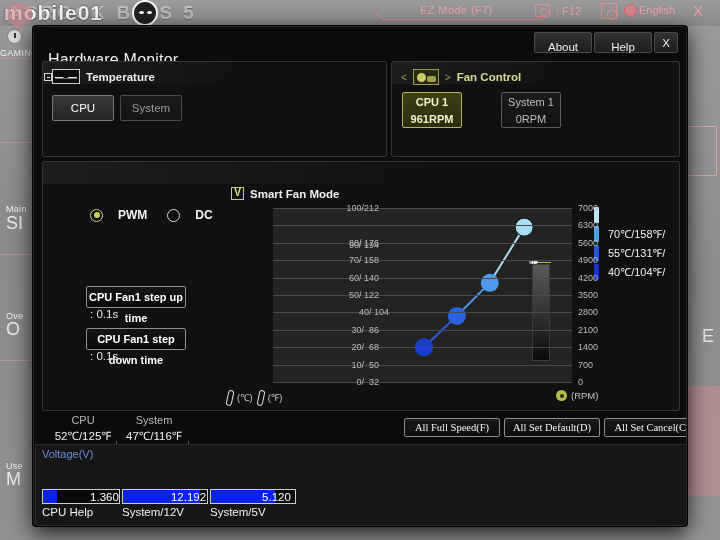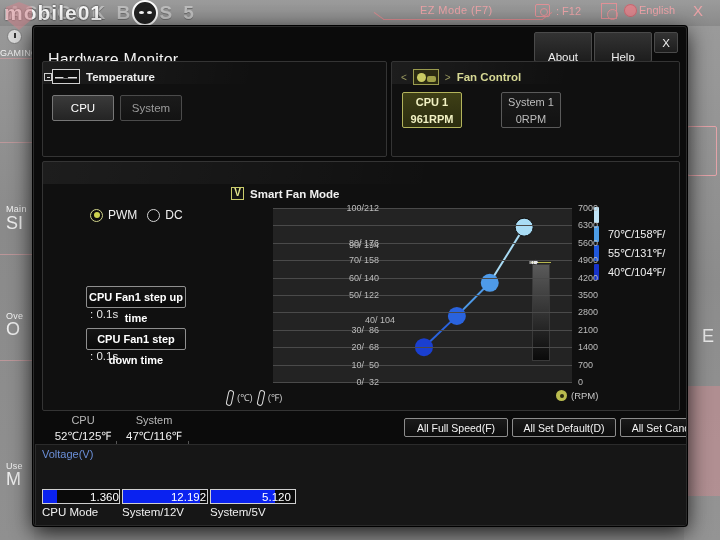--- a/index.html
+++ b/index.html
@@ -118,21 +118,21 @@
   .dlg-title {
     position: absolute; left: 14px; top: 8px;
     font-size: 16px; color: #f2f2f2; letter-spacing: .2px; margin-top: 16px;
   }
   .dlg-btns { position: absolute; right: 8px; top: 5px; display: flex; gap: 2px; }
   .dlg-btn {
     min-width: 58px; height: 21px; line-height: 20px; text-align: center;
     font-size: 11.5px; color: #efefef;
     background: linear-gradient(#333,#1d1d1d);
     border: 1px solid #4a4a4a; border-radius: 2px;
-    padding: 14px 8px;
+    padding: 4px 8px;
   }
   .dlg-btn.x { min-width: 24px; padding: 0; }
 
   
   .panel {
     position: absolute;
     background: #101010;
     border: 1px solid #343434;
     border-radius: 2px;
   }
@@ -193,21 +193,21 @@
     border: 1px solid #b3b45c; color: #f2f2c4;
   }
   .fan-btn.inactive {
     background: linear-gradient(#1a1a1a,#121212);
     border: 1px solid #5a5a5a; color: #bdbdbd; margin-left: 33px;
   }
   .fan-btn b { display:block; font-weight: bold; }
   .fan-btn span { display:block; }
 
   
-  .radio-row { position:absolute; left:55px; top:181px; display:flex; align-items:center; gap:2px; }
+  .radio-row { position:absolute; left:55px; top:181px; display:flex; align-items:center; gap:12px;font-weight:bold; }
   .radio { width:13px; height:13px; border-radius:50%; border:1.5px solid #cfd28a; background:#0c0c0c; position:relative; }
   .radio.on:after { content:""; position:absolute; left:2.5px; top:2.5px; width:6px; height:6px; border-radius:50%; background:#cdd24f; }
   .radio.off { border-color:#d6d6d6; }
   .radio-label { font-size:12px; color:#f0f0f0; margin:0 8px 0 3px; }
 
   .wide-btn {
     position:absolute; left:52px; width:100px; height:22px; line-height:21px;
     text-align:center; font-size:11px; font-weight:bold; color:#fff;
     background: linear-gradient(#151515,#0a0a0a);
     border:1px solid #8f8f8f; border-radius:2px;
@@ -245,24 +245,24 @@
   .fan-mini { width:11px; height:11px; border-radius:50%; background:#b9bb4f; position:relative; }
   .fan-mini:after{ content:""; position:absolute; left:3.5px; top:3.5px; width:4px; height:4px; border-radius:50%; background:#2a2a10; }
 
   .legend { position:absolute; left:368px; top:18px; }
   .legend-row { display:flex; align-items:center; height:19px; }
   .legend-swatch { width:5px; height:16px; margin-right:9px; border-radius:1px; }
   .legend-text { font-size:11px; color:#f0f0f0; width:108px; }
 
   .act-btns { position:absolute; left:370px; top:391px; display:flex; gap:4px; }
   .act-btn {
-    width:104px; height:19px; line-height:18px; text-align:center;
+    width:96px; height:19px; line-height:18px; text-align:center;
     font-size:10.5px; color:#f4f4f4;
     background: linear-gradient(#1b1b1b,#0c0c0c);
-    border:1px solid #8d8d8d; border-radius:2px;
+    border:1px solid #8d8d8d; border-radius:2px;font-family:Liberation Serif, serif;
   }
 
   
   .foot-sep { position:absolute; width:1px; height:28px; background:#555; top:414px; }
   .foot-lbl { position:absolute; font-size:11px; color:#b9b9b9; text-align:center; }
   .foot-val { position:absolute; font-size:11.5px; color:#f1f1f1; text-align:center; }
 
   .volt-panel {
     position:absolute; left:34px; top:443px; width:619px; height:56px;
     background:#161616; border:1px solid #2b2b2b;
@@ -442,21 +442,21 @@
         <div class="gridline" style="left: 47px; top: 73px;"></div>
         <div class="ytick" style="top: 68.2px; right: 307px;">70/ 158</div>
         <div class="rtick" style="top: 68.2px;">4900</div>
         <div class="gridline" style="left: 47px; top: 91px;"></div>
         <div class="ytick" style="top: 85.6px; right: 307px;">60/ 140</div>
         <div class="rtick" style="top: 85.6px;">4200</div>
         <div class="gridline" style="left: 47px; top: 108px;"></div>
         <div class="ytick" style="top: 103px; right: 307px;">50/ 122</div>
         <div class="rtick" style="top: 103px;">3500</div>
         <div class="gridline" style="left: 47px; top: 125px;"></div>
-        <div class="ytick" style="top: 120.4px; right: 291px; margin-top: 8px;">40/ 104</div>
+        <div class="ytick" style="top: 120.4px; right: 297px;">40/ 104</div>
         <div class="rtick" style="top: 120.4px;">2800</div>
         <div class="gridline" style="left: 47px; top: 143px;"></div>
         <div class="ytick" style="top: 137.8px; right: 307px;">30/  86</div>
         <div class="rtick" style="top: 137.8px;">2100</div>
         <div class="gridline" style="left: 47px; top: 160px;"></div>
         <div class="ytick" style="top: 155.2px; right: 307px;">20/  68</div>
         <div class="rtick" style="top: 155.2px;">1400</div>
         <div class="gridline" style="left: 47px; top: 178px;"></div>
         <div class="ytick" style="top: 172.6px; right: 307px;">10/  50</div>
         <div class="rtick" style="top: 172.6px;">700</div>
@@ -478,21 +478,21 @@
     <div class="foot-lbl" style="left:88px;top:387px;width:64px;">System</div>
     <div class="foot-val" style="left:84px;top:401px;width:72px;">47℃/116℉</div>
 
     <div class="volt-panel" style="left:1px;top:417px;width:652px;height:83px;">
       <div class="volt-title">Voltage(V)</div>
 
       <div class="volt-bar-wrap" style="left:6px;width:78px;">
         <div class="volt-fill" id="vf0" style="width: 18%;"></div>
         <div class="volt-num">1.360</div>
       </div>
-      <div class="volt-name" style="left:6px;">CPU Mode</div>
+      <div class="volt-name" style="left:6px;">CPU Help</div>
 
       <div class="volt-bar-wrap" style="left:86px;width:86px;">
         <div class="volt-fill" id="vf1" style="width: 92%;"></div>
         <div class="volt-num">12.192</div>
       </div>
       <div class="volt-name" style="left:86px;">System/12V</div>
 
       <div class="volt-bar-wrap" style="left:174px;width:86px;">
         <div class="volt-fill" id="vf2" style="width: 76%;"></div>
         <div class="volt-num">5.120</div>

